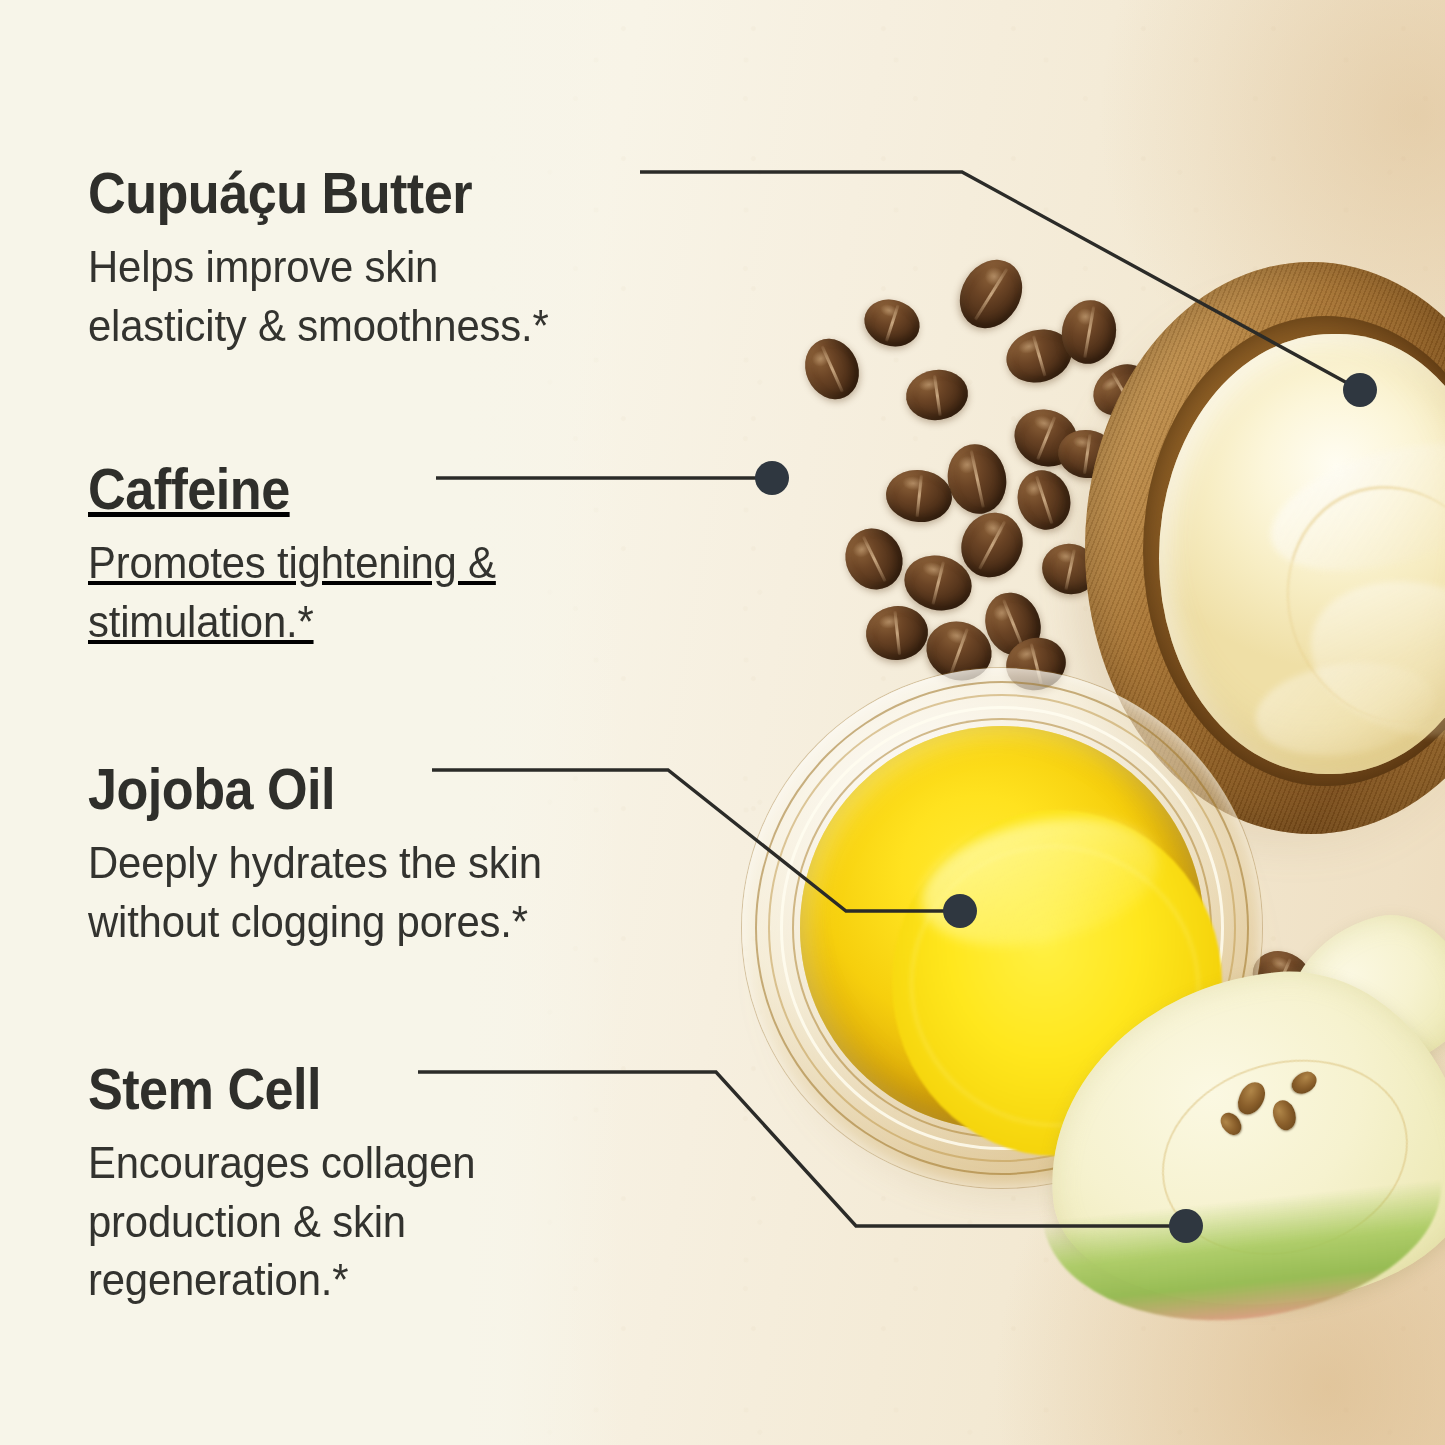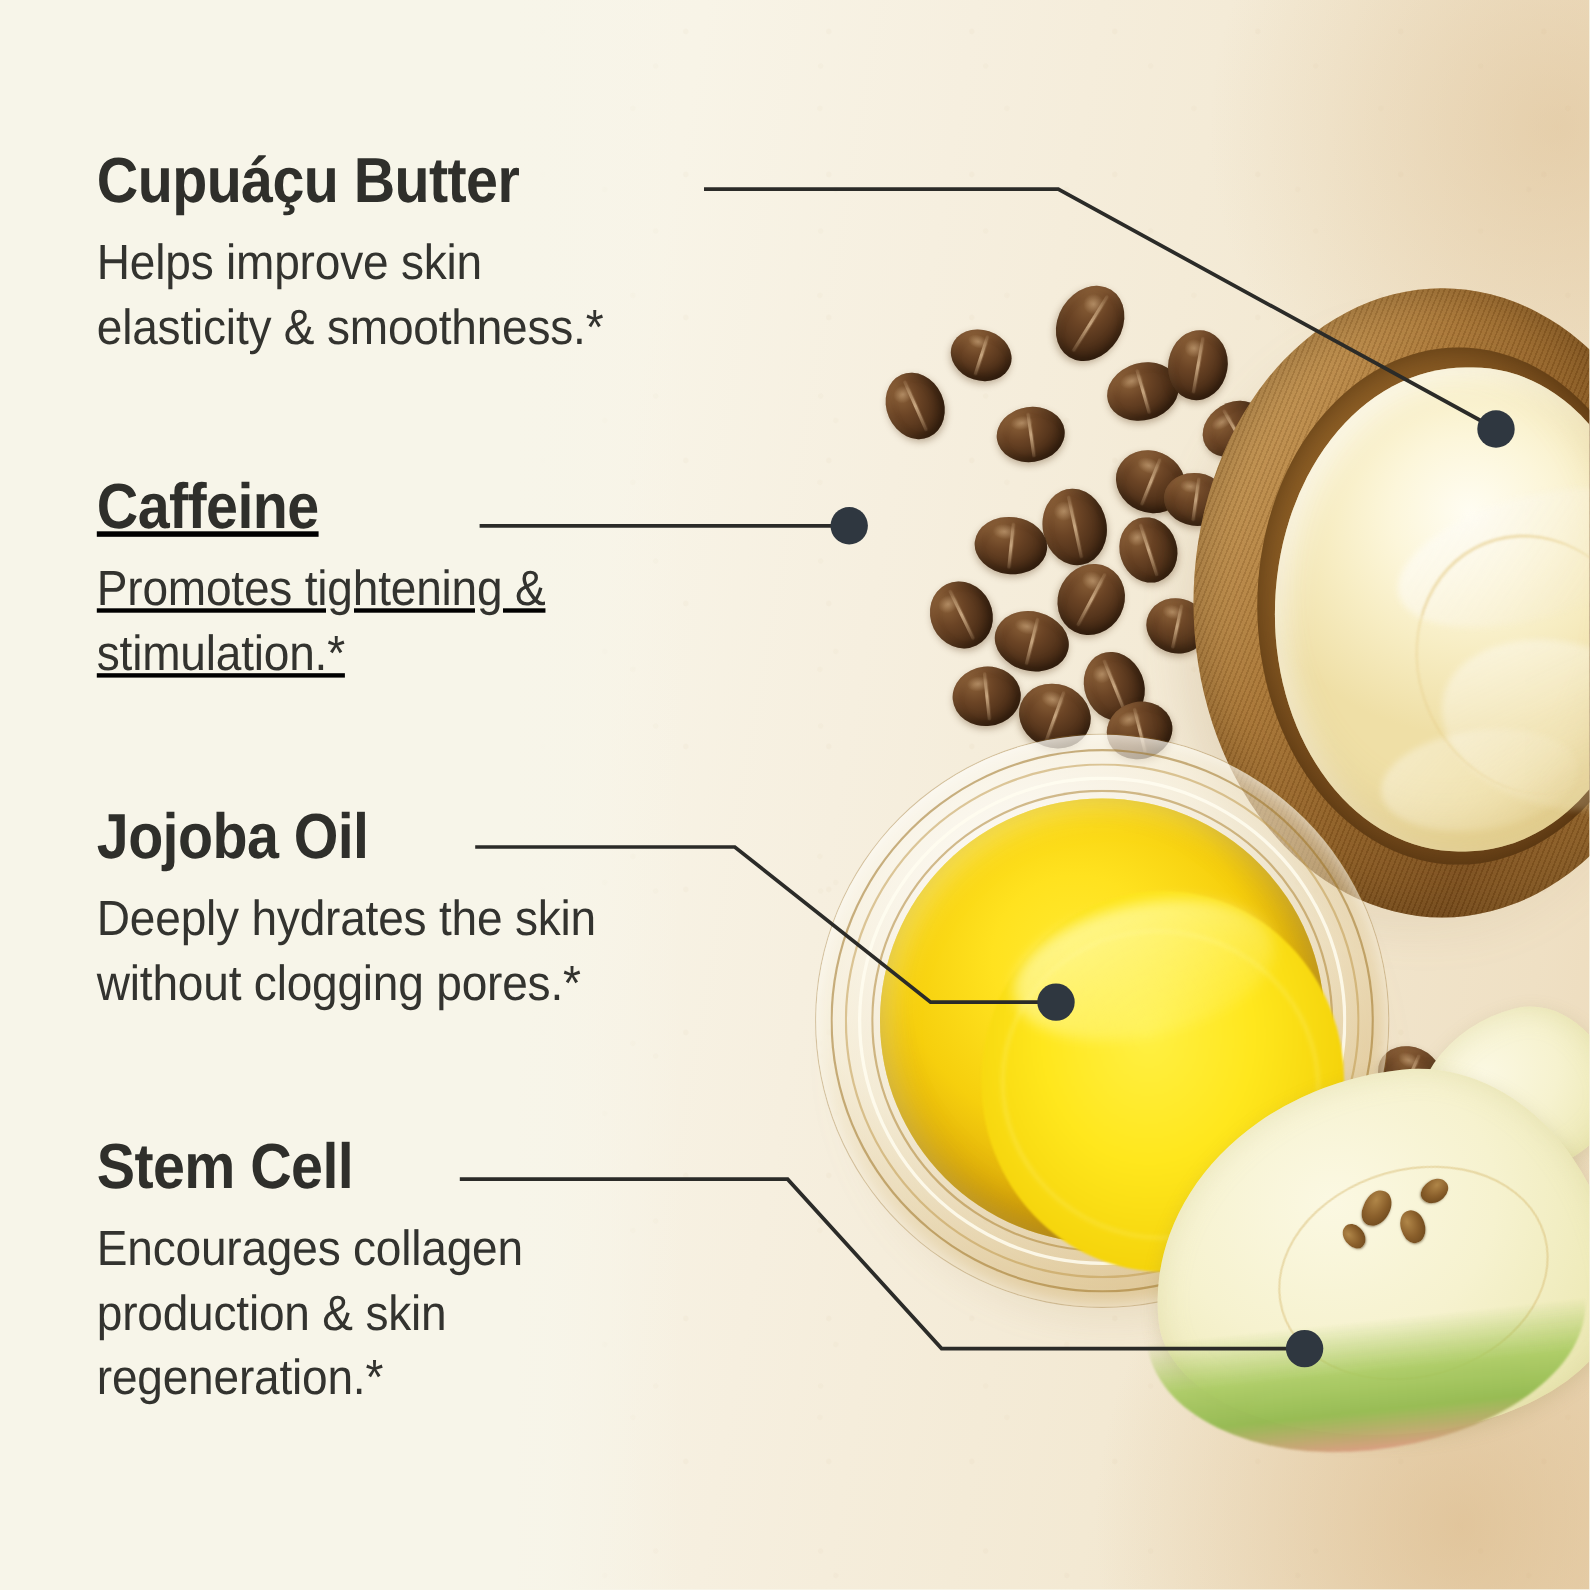--- a/index.html
+++ b/index.html
@@ -173,21 +173,21 @@
     position:absolute;
     border:2px solid rgba(214,186,112,.45);
     border-radius:50%;
     filter:blur(.6px);
   }
 
   
   .leaders{ position:absolute; inset:0; z-index:30; pointer-events:none; }
 
   
-  .text-layer{ position:absolute; inset:0; z-index:40; }
+  .text-layer{ position:absolute; inset:0; z-index:40;margin-top:28px; }
 
   .callout{ position:absolute; left:88px; }
   .callout h2{
     font-family:"Liberation Sans","DejaVu Sans",sans-serif;
     font-weight:700;
     font-size:58px;
     line-height:1.0;
     letter-spacing:-0.6px;
     color:#2f2f2b;
     transform:scaleX(.90);

